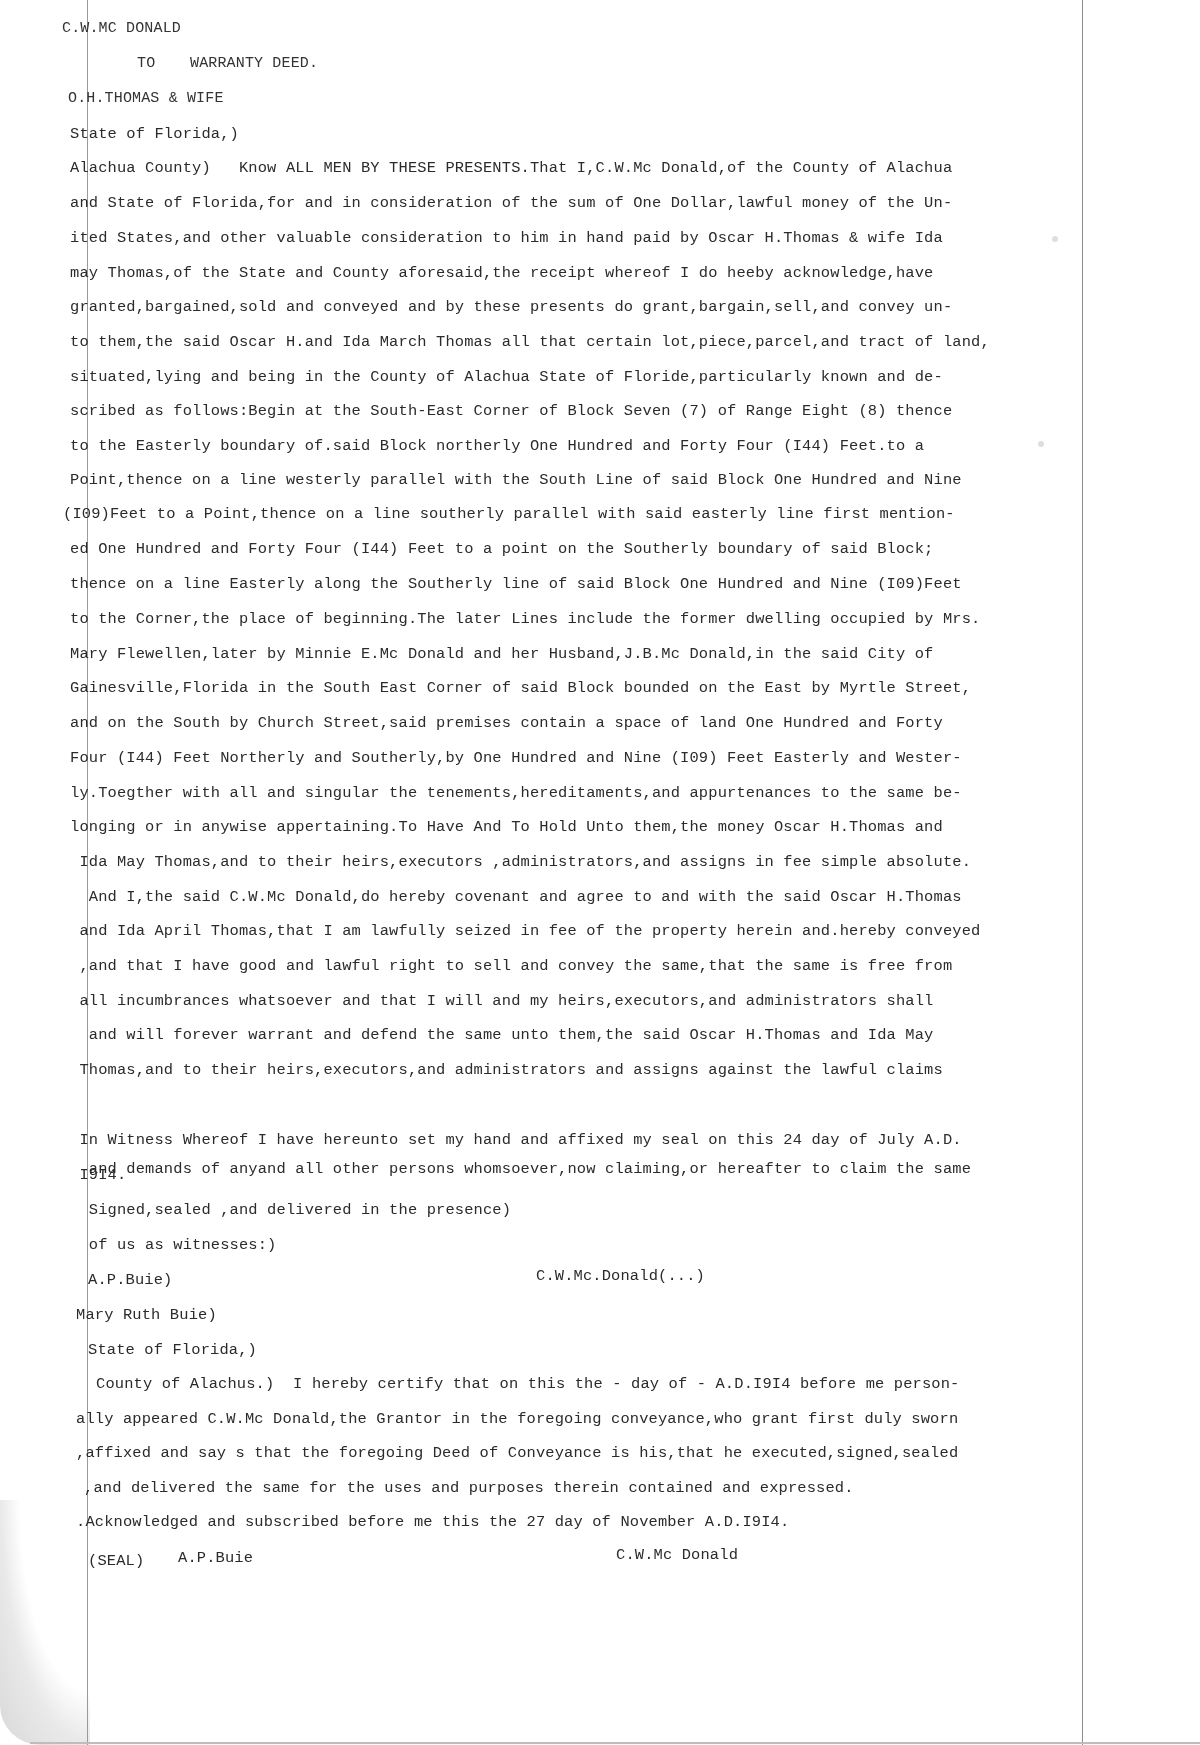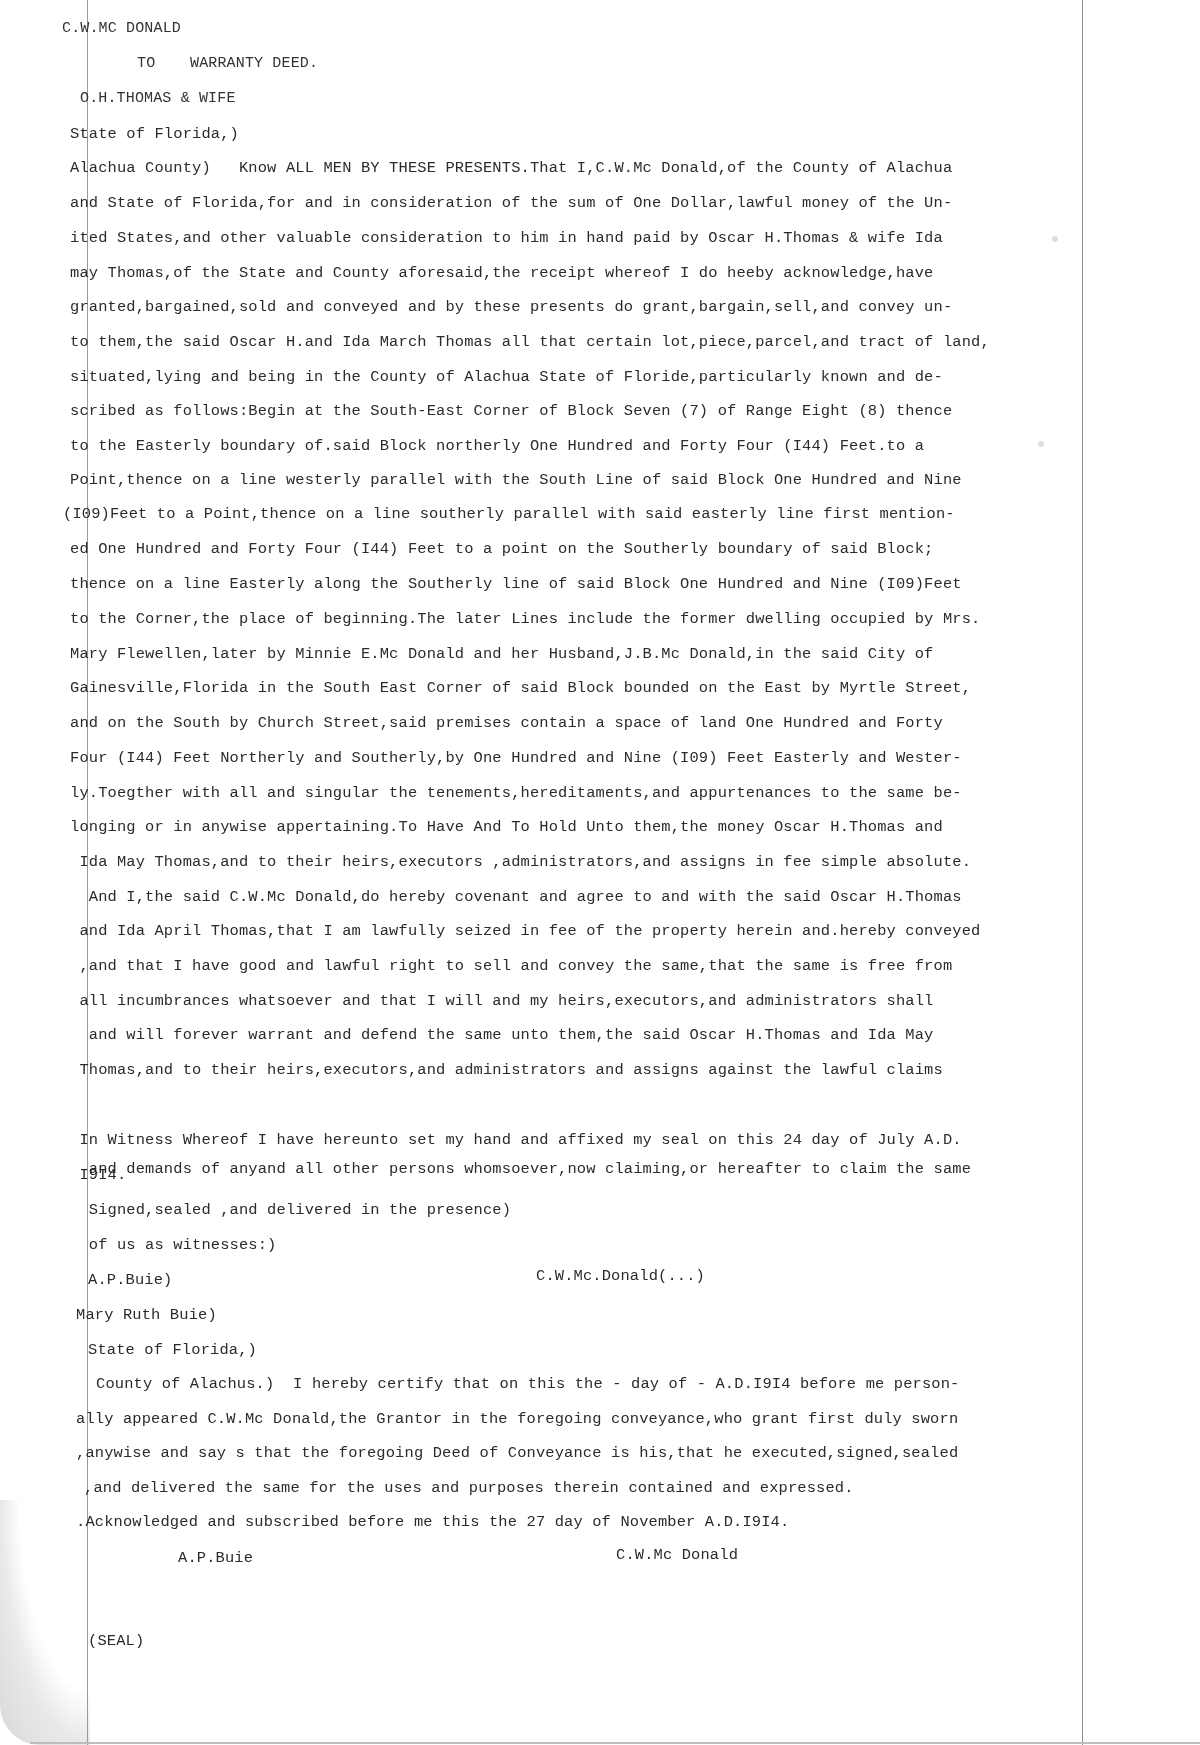--- a/index.html
+++ b/index.html
@@ -42,21 +42,21 @@
 
 <div class="page-shadow"></div>
 <div class="left-rule"></div>
 <div class="right-rule"></div>
 <div class="bottom-rule"></div>
 
 <div>
   <div class="line heading" style="left:62px;top:20px">C.W.MC DONALD</div>
   <div class="line heading" style="left:137px;top:55px">TO</div>
   <div class="line heading" style="left:190px;top:55px">WARRANTY DEED.</div>
-  <div class="line heading" style="left:80px;top:90px">O.H.THOMAS &amp; WIFE</div>
+  <div class="line heading" style="left:68px;top:90px">O.H.THOMAS &amp; WIFE</div>
 
   <div class="line" style="left:70px;top:125px">State of Florida,)</div>
   <div class="line" style="left:70px;top:159px">Alachua County)   Know ALL MEN BY THESE PRESENTS.That I,C.W.Mc Donald,of the County of Alachua</div>
   <div class="line" style="left:70px;top:194px">and State of Florida,for and in consideration of the sum of One Dollar,lawful money of the Un-</div>
   <div class="line" style="left:70px;top:229px">ited States,and other valuable consideration to him in hand paid by Oscar H.Thomas &amp; wife Ida</div>
   <div class="line" style="left:70px;top:264px">may Thomas,of the State and County aforesaid,the receipt whereof I do heeby acknowledge,have</div>
   <div class="line" style="left:70px;top:298px">granted,bargained,sold and conveyed and by these presents do grant,bargain,sell,and convey un-</div>
   <div class="line" style="left:70px;top:333px">to them,the said Oscar H.and Ida March Thomas all that certain lot,piece,parcel,and tract of land,</div>
   <div class="line" style="left:70px;top:368px">situated,lying and being in the County of Alachua State of Floride,particularly known and de-</div>
   <div class="line" style="left:70px;top:402px">scribed as follows:Begin at the South-East Corner of Block Seven (7) of Range Eight (8) thence</div>
@@ -85,23 +85,23 @@
   <div class="line" style="left:70px;top:1201px">  Signed,sealed ,and delivered in the presence)</div>
   <div class="line" style="left:70px;top:1236px">  of us as witnesses:)</div>
 
   <div class="line" style="left:88px;top:1271px">A.P.Buie)</div>
   <div class="line" style="left:536px;top:1267px">C.W.Mc.Donald(...)</div>
   <div class="line" style="left:76px;top:1306px">Mary Ruth Buie)</div>
 
   <div class="line" style="left:88px;top:1341px">State of Florida,)</div>
   <div class="line" style="left:96px;top:1375px">County of Alachus.)  I hereby certify that on this the - day of - A.D.I9I4 before me person-</div>
   <div class="line" style="left:76px;top:1410px">ally appeared C.W.Mc Donald,the Grantor in the foregoing conveyance,who grant first duly sworn</div>
-  <div class="line" style="left:76px;top:1444px">,anywise and say s that the foregoing Deed of Conveyance is his,that he executed,signed,sealed</div>
+  <div class="line" style="left:76px;top:1444px">,affixed and say s that the foregoing Deed of Conveyance is his,that he executed,signed,sealed</div>
   <div class="line" style="left:84px;top:1479px">,and delivered the same for the uses and purposes therein contained and expressed.</div>
   <div class="line" style="left:76px;top:1513px">.Acknowledged and subscribed before me this the 27 day of November A.D.I9I4.</div>
 
-  <div class="line" style="left:88px;top:1632px">(SEAL)</div>
+  <div class="line" style="left:88px;top:1552px">(SEAL)</div>
   <div class="line" style="left:178px;top:1549px">A.P.Buie</div>
   <div class="line" style="left:616px;top:1546px">C.W.Mc Donald</div>
 </div>
 
 <div class="smudge" style="left:1052px;top:236px"></div>
 <div class="smudge" style="left:1038px;top:441px"></div>
 
 </body></html>

